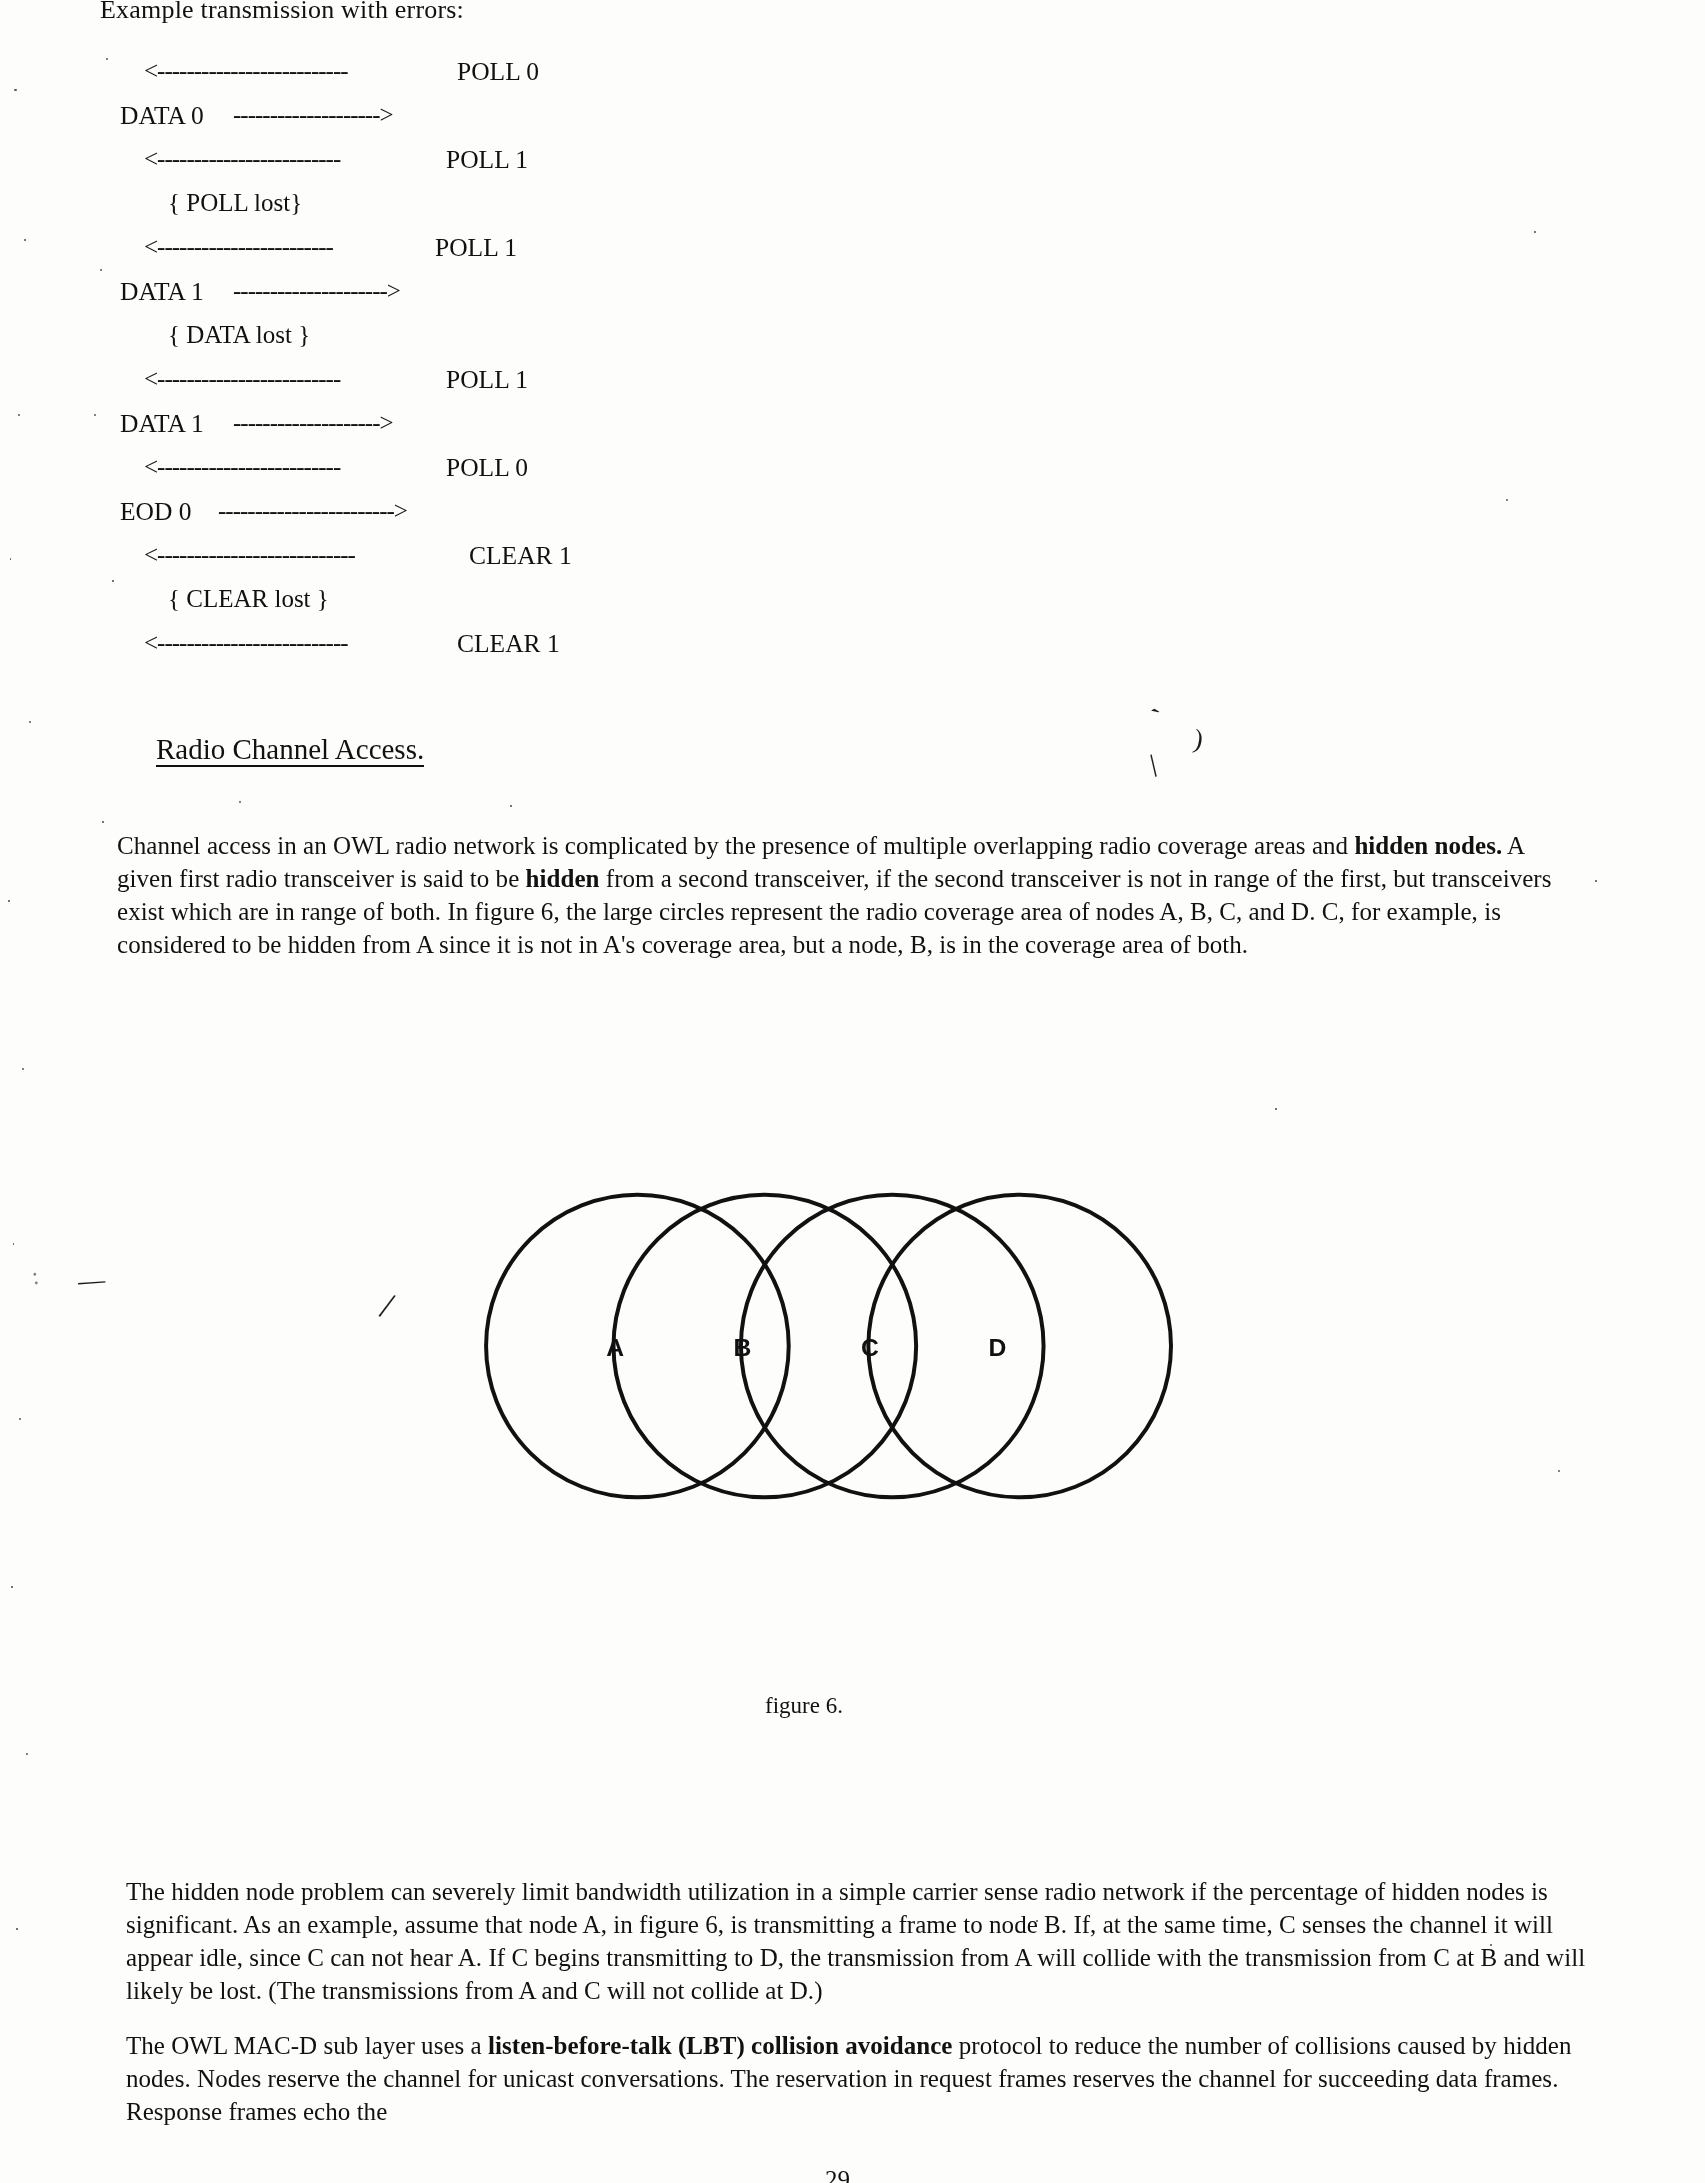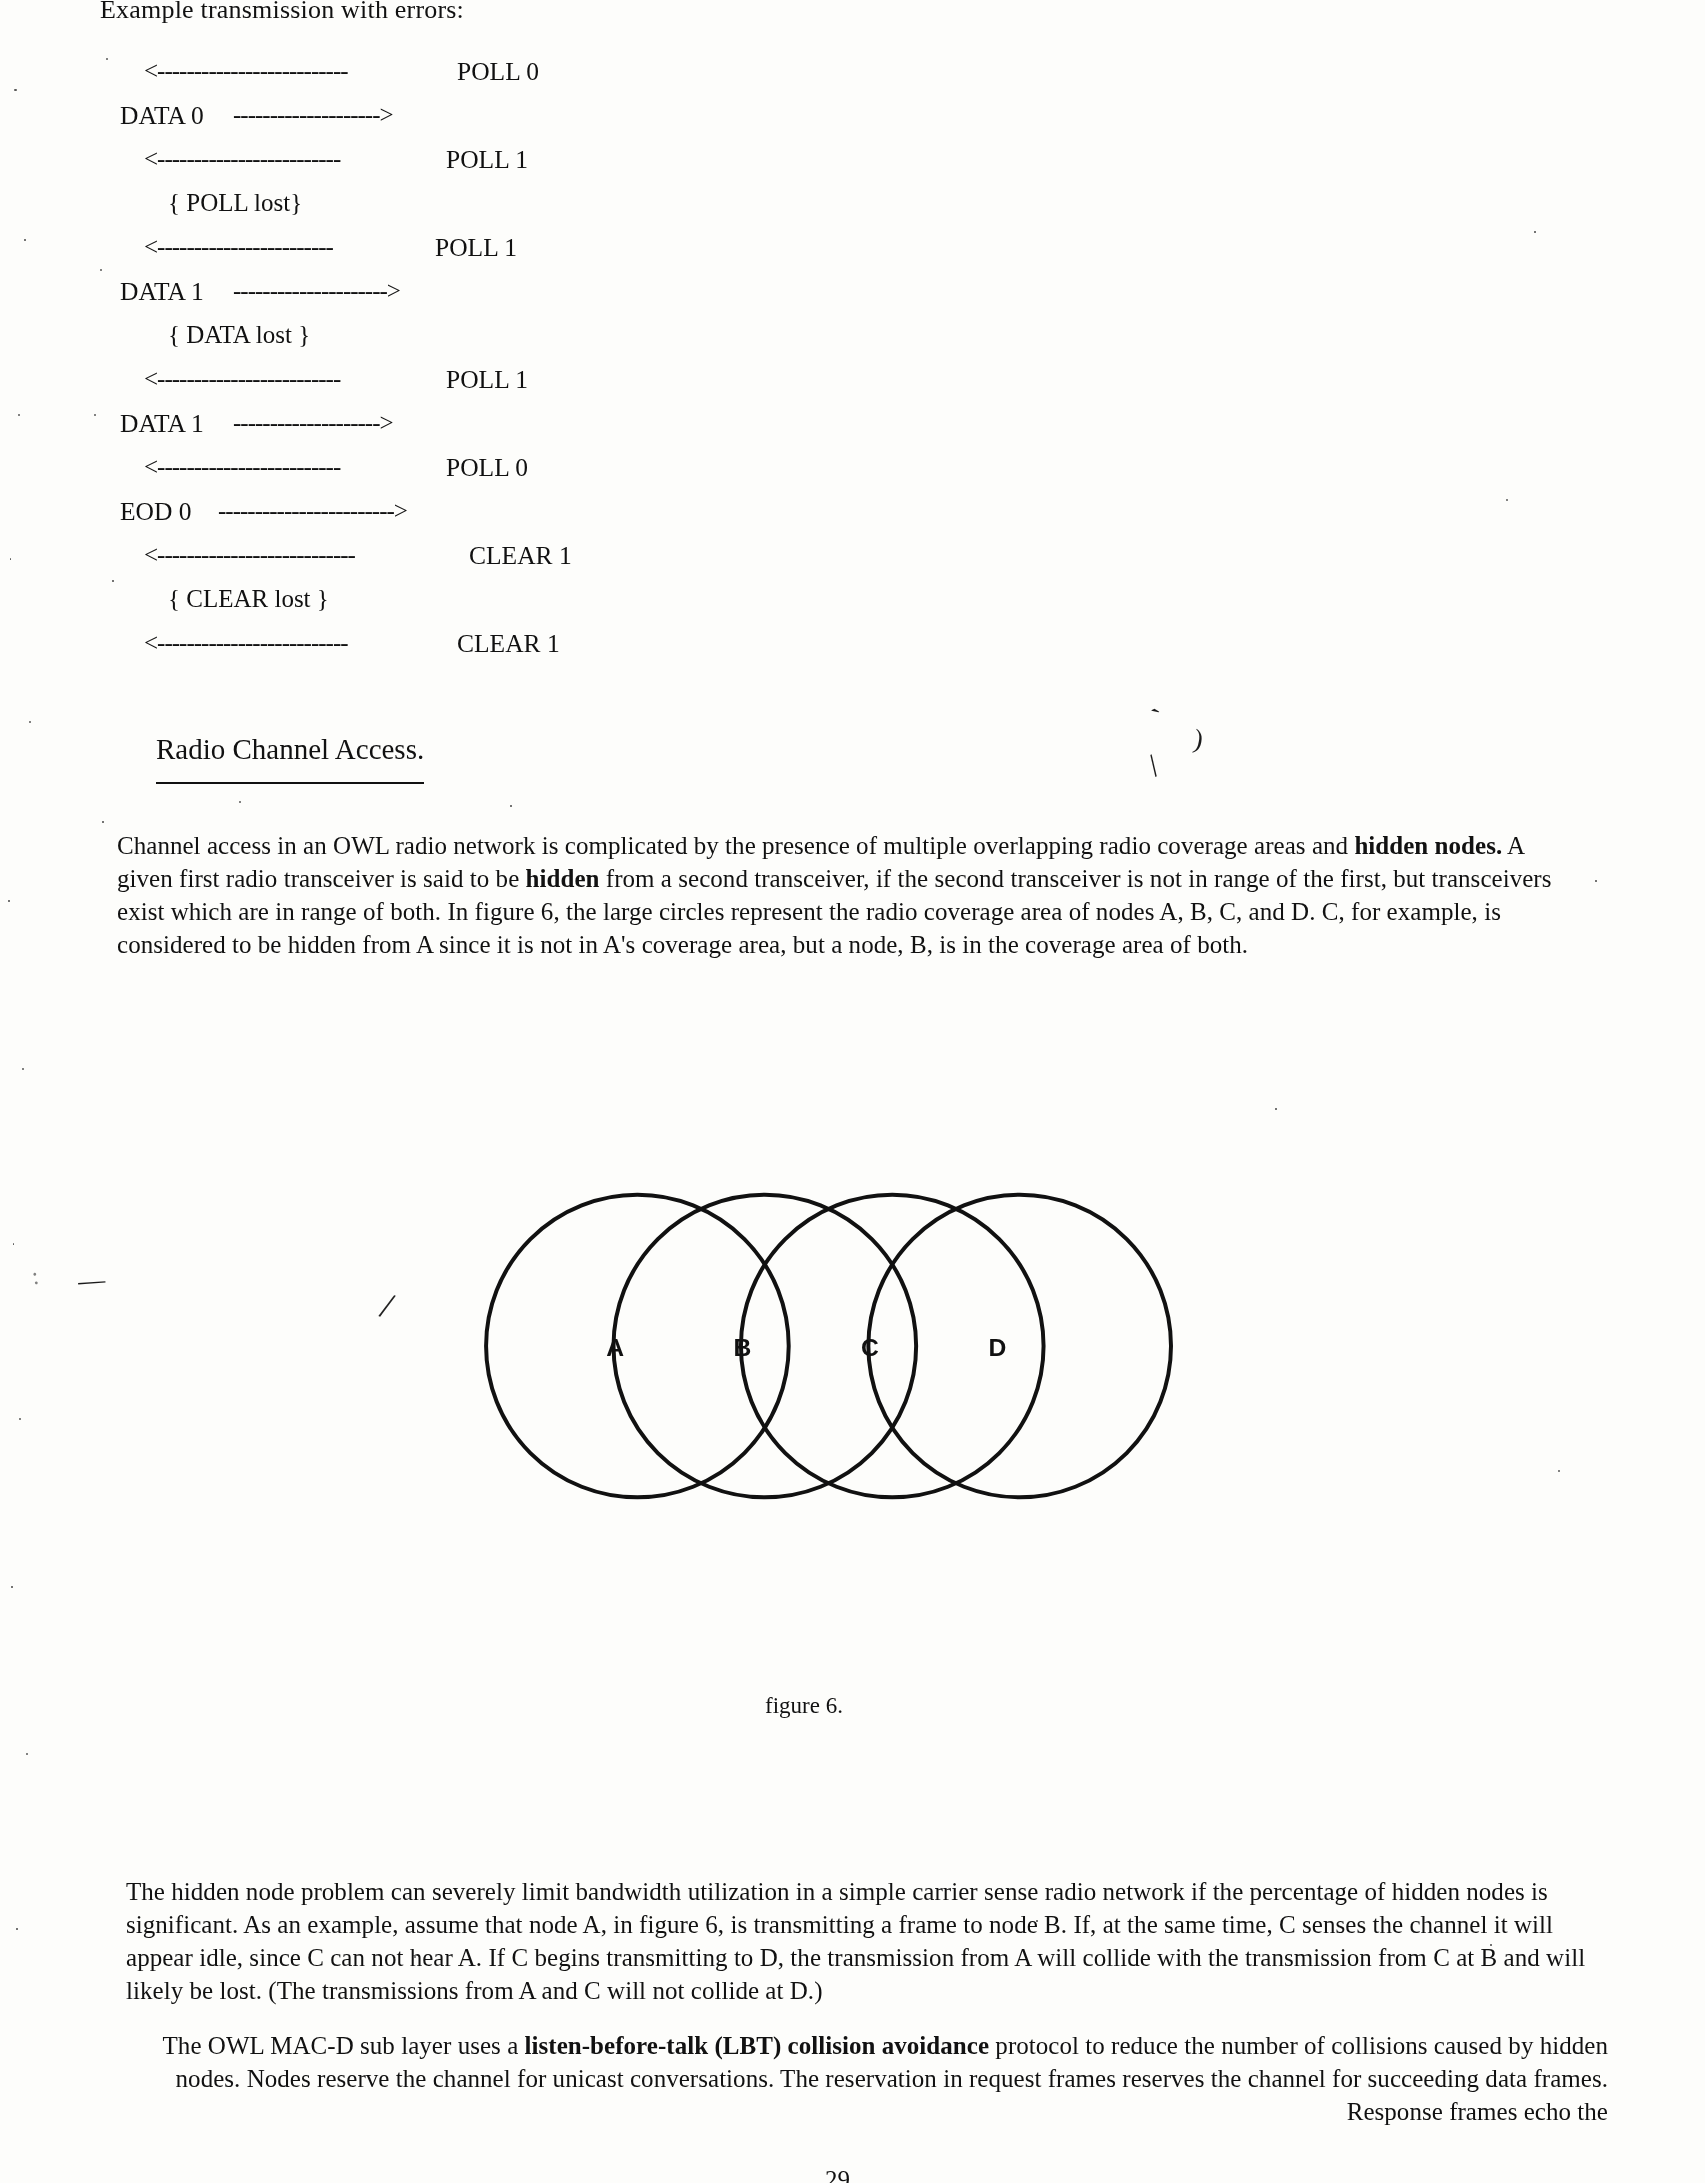--- a/index.html
+++ b/index.html
@@ -75,38 +75,38 @@
     font-size: 25px;
   }
 
   
   .section-heading {
     position: absolute;
     left: 156px;
     top: 734px;
     font-size: 29px;
     border-bottom: 2.4px solid #111;
-    padding-bottom: 18px;
+    padding-bottom: 1px;
     line-height: 1.05;
   }
 
   
   .para {
     position: absolute;
     font-size: 25px;
     line-height: 33px;
     letter-spacing: 0.04px;
     text-align: left;
     margin-left: 8px;
   }
   .para b { font-weight: bold; }
 
   #para-1 { left: 109px; top: 829px; width: 1466px; }
   #para-2 { left: 118px; top: 1875px; width: 1482px; }
-  #para-3 { left: 118px; top: 2029px; width: 1482px; text-align: right; }
+  #para-3 { left: 118px; top: 2029px; width: 1482px; }
 
   
   .figure-wrap {
     position: absolute;
     left: 446px;
     top: 1131px;
     width: 781px;
     height: 446px;
   }
   .figure-wrap svg { display: block; }

